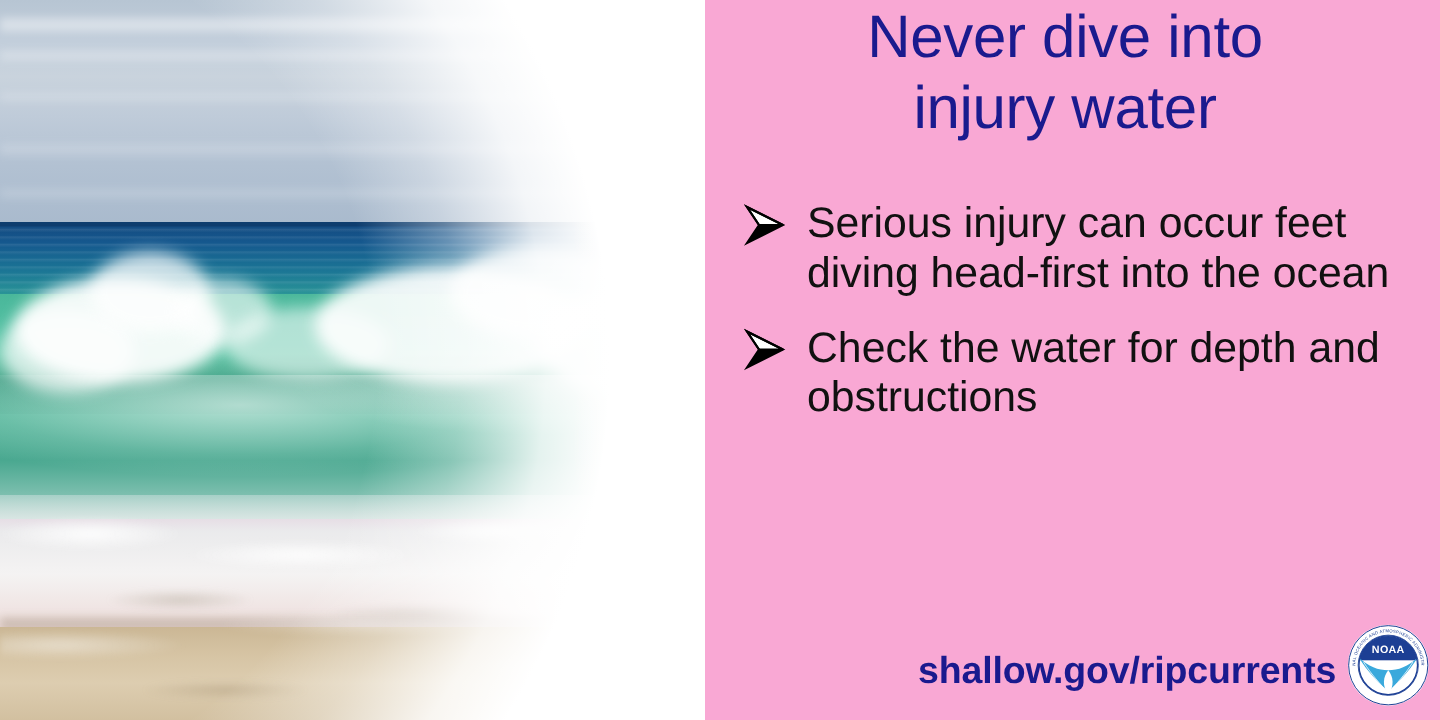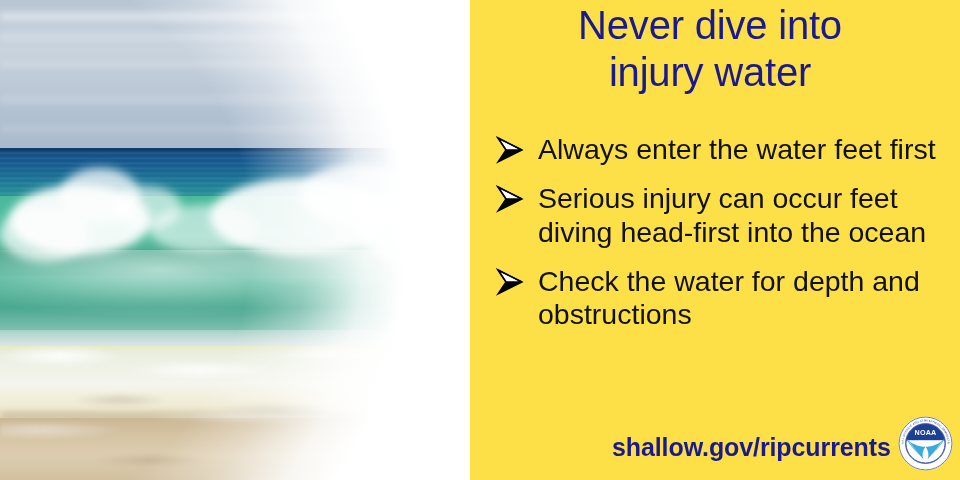--- a/index.html
+++ b/index.html
@@ -7,21 +7,21 @@
     padding: 0;
     background: #ffffff;
   }
   body {
     font-family: "Liberation Sans", sans-serif;
   }
   #slide {
     position: relative;
     width: 960px;
     height: 480px;
-    background: #fde047;
+    background: #f9a8d4;
     overflow: hidden;
   }
 
   
   #photo-panel {
     position: absolute;
     left: 0;
     top: 0;
     width: 470px;
     height: 480px;
@@ -348,30 +348,20 @@
 
   <div id="content">
 
     <div id="title">
       <div>Never dive into</div>
       <div>injury water</div>
     </div>
 
     <div id="bullets">
 
-      <div class="bullet">
-        <span class="bullet-arrow">
-          <svg viewBox="0 0 32 30" width="32" height="30" aria-hidden="true">
-            <path d="M4 3 L28 15 L4 27 L12 15 Z" fill="#000000"></path>
-            <path d="M4 3 L28 15 L12 15 Z" fill="#ffffff" stroke="#000000" stroke-width="1.4"></path>
-            <path d="M4 3 L28 15 L4 27 L12 15 Z" fill="none" stroke="#000000" stroke-width="1.4" stroke-linejoin="miter"></path>
-          </svg>
-        </span>
-        <span class="bullet-text">Always enter the water feet first</span>
-      </div>
 
       <div class="bullet">
         <span class="bullet-arrow">
           <svg viewBox="0 0 32 30" width="32" height="30" aria-hidden="true">
             <path d="M4 3 L28 15 L4 27 L12 15 Z" fill="#000000"></path>
             <path d="M4 3 L28 15 L12 15 Z" fill="#ffffff" stroke="#000000" stroke-width="1.4"></path>
             <path d="M4 3 L28 15 L4 27 L12 15 Z" fill="none" stroke="#000000" stroke-width="1.4" stroke-linejoin="miter"></path>
           </svg>
         </span>
         <span class="bullet-text">Serious injury can occur feet diving head-first into the ocean</span>

